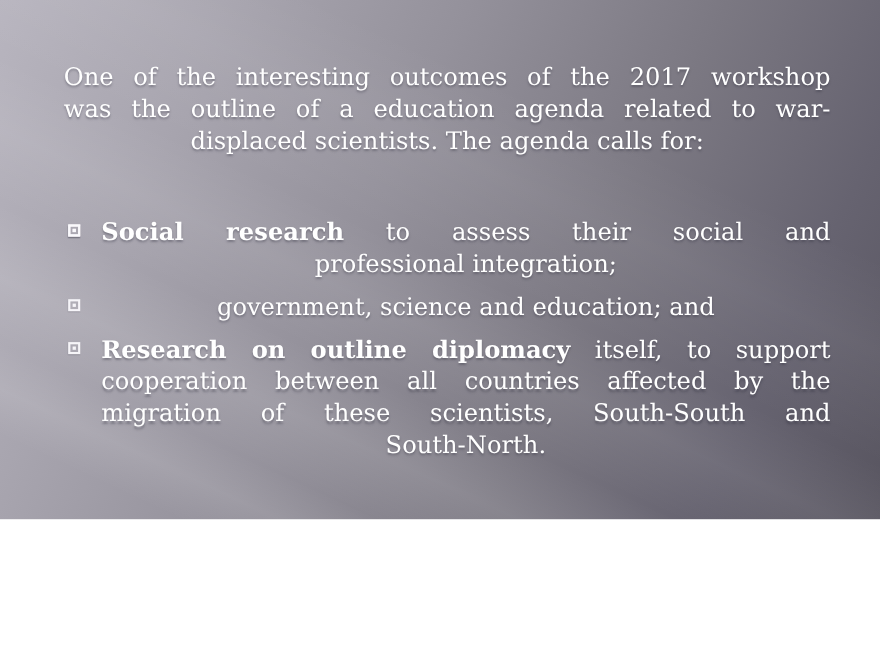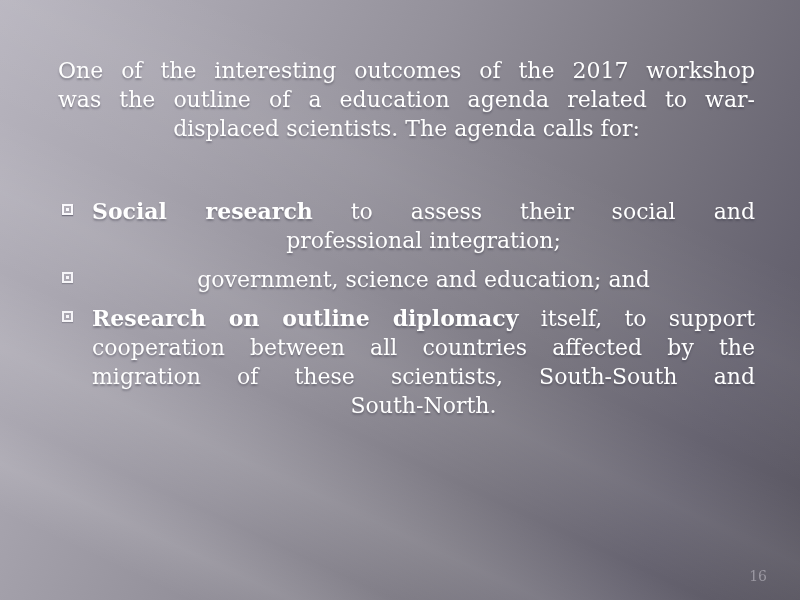--- a/index.html
+++ b/index.html
@@ -1,21 +1,21 @@
 <!DOCTYPE html>
 <html><head>
 <meta charset="utf-8">
 <style>
   html, body { margin: 0; padding: 0; }
   body {
     width: 800px; height: 600px; overflow: hidden;
     font-family: "DejaVu Serif", "Liberation Serif", serif;
   }
   .slide {
-    position: relative; width: 800px; height: 600px; overflow: hidden;
+    position: relative; width: 800px; height: 472px; overflow: hidden;
     background:
       linear-gradient(25deg,
         rgba(255,255,255,0)    0%,
         rgba(255,255,255,0.00) 9%,
         rgba(255,255,255,0.10) 14%,
         rgba(255,255,255,0.02) 19%,
         rgba(255,255,255,0.11) 26%,
         rgba(255,255,255,0.00) 34%,
         rgba(255,255,255,0.07) 42%,
         rgba(255,255,255,0.00) 50%,

